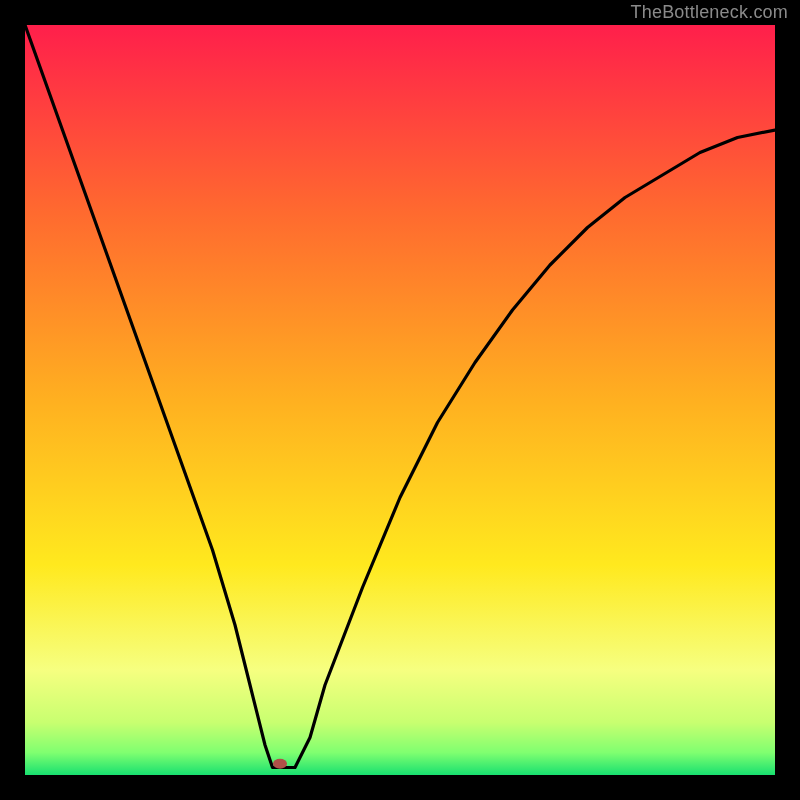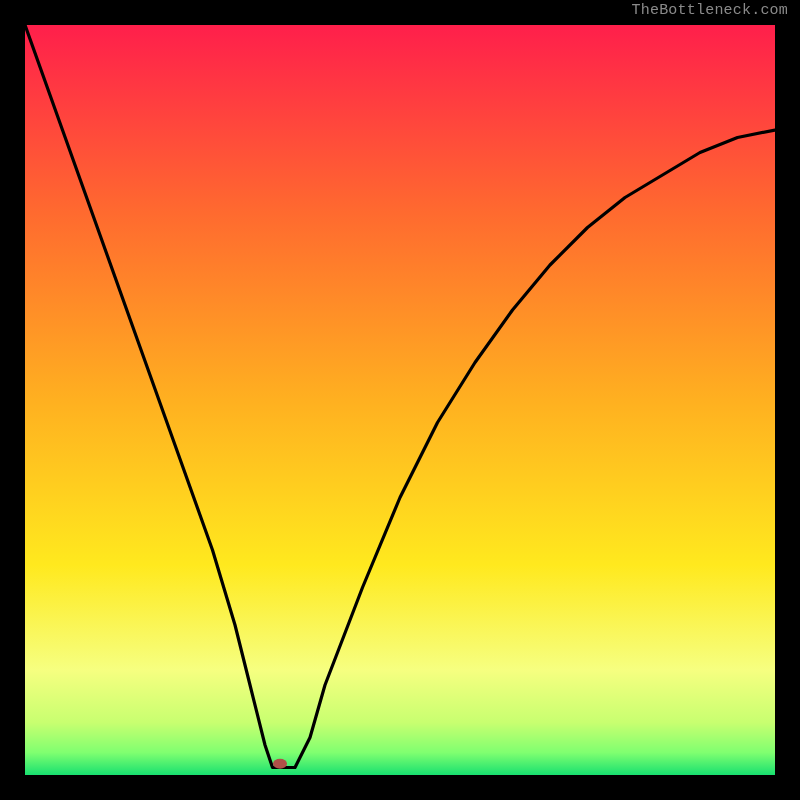--- a/index.html
+++ b/index.html
@@ -16,23 +16,23 @@
     width: 800px;
     height: 800px;
   }
   svg {
     display: block;
   }
   .watermark {
     position: absolute;
     top: 2px;
     right: 12px;
-    font-size: 15px;
+    font-size: 18px;
     color: #8a8a8a;
-    font-family: Liberation Mono, monospace;
+    font-family: Liberation Sans, sans-serif;
     letter-spacing: 0.2px;
     user-select: none;
   }
 </style>
 </head>
 <body>
 
 <div class="canvas-wrap">
   <div class="watermark">TheBottleneck.com</div>
 

